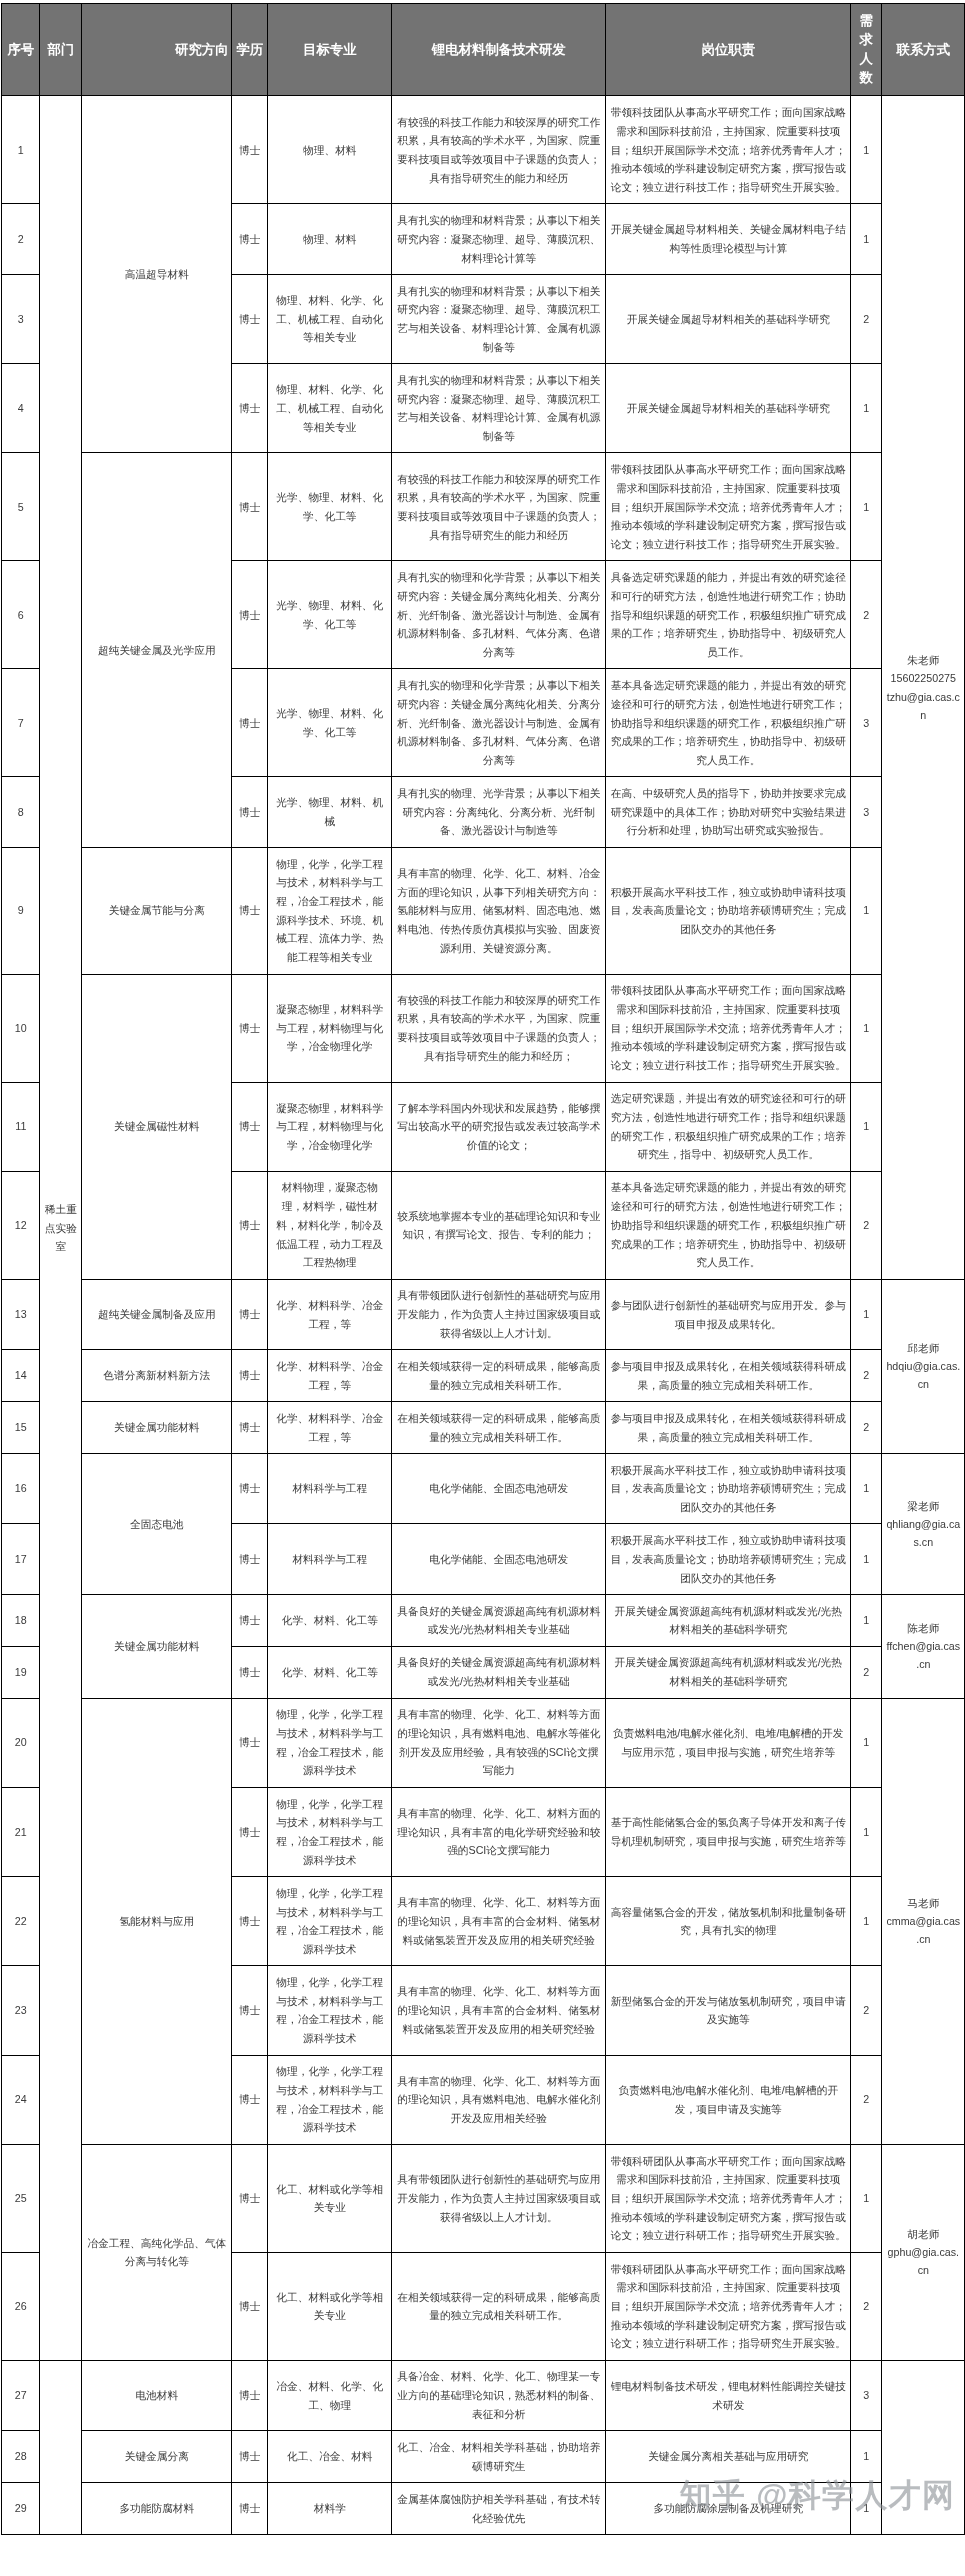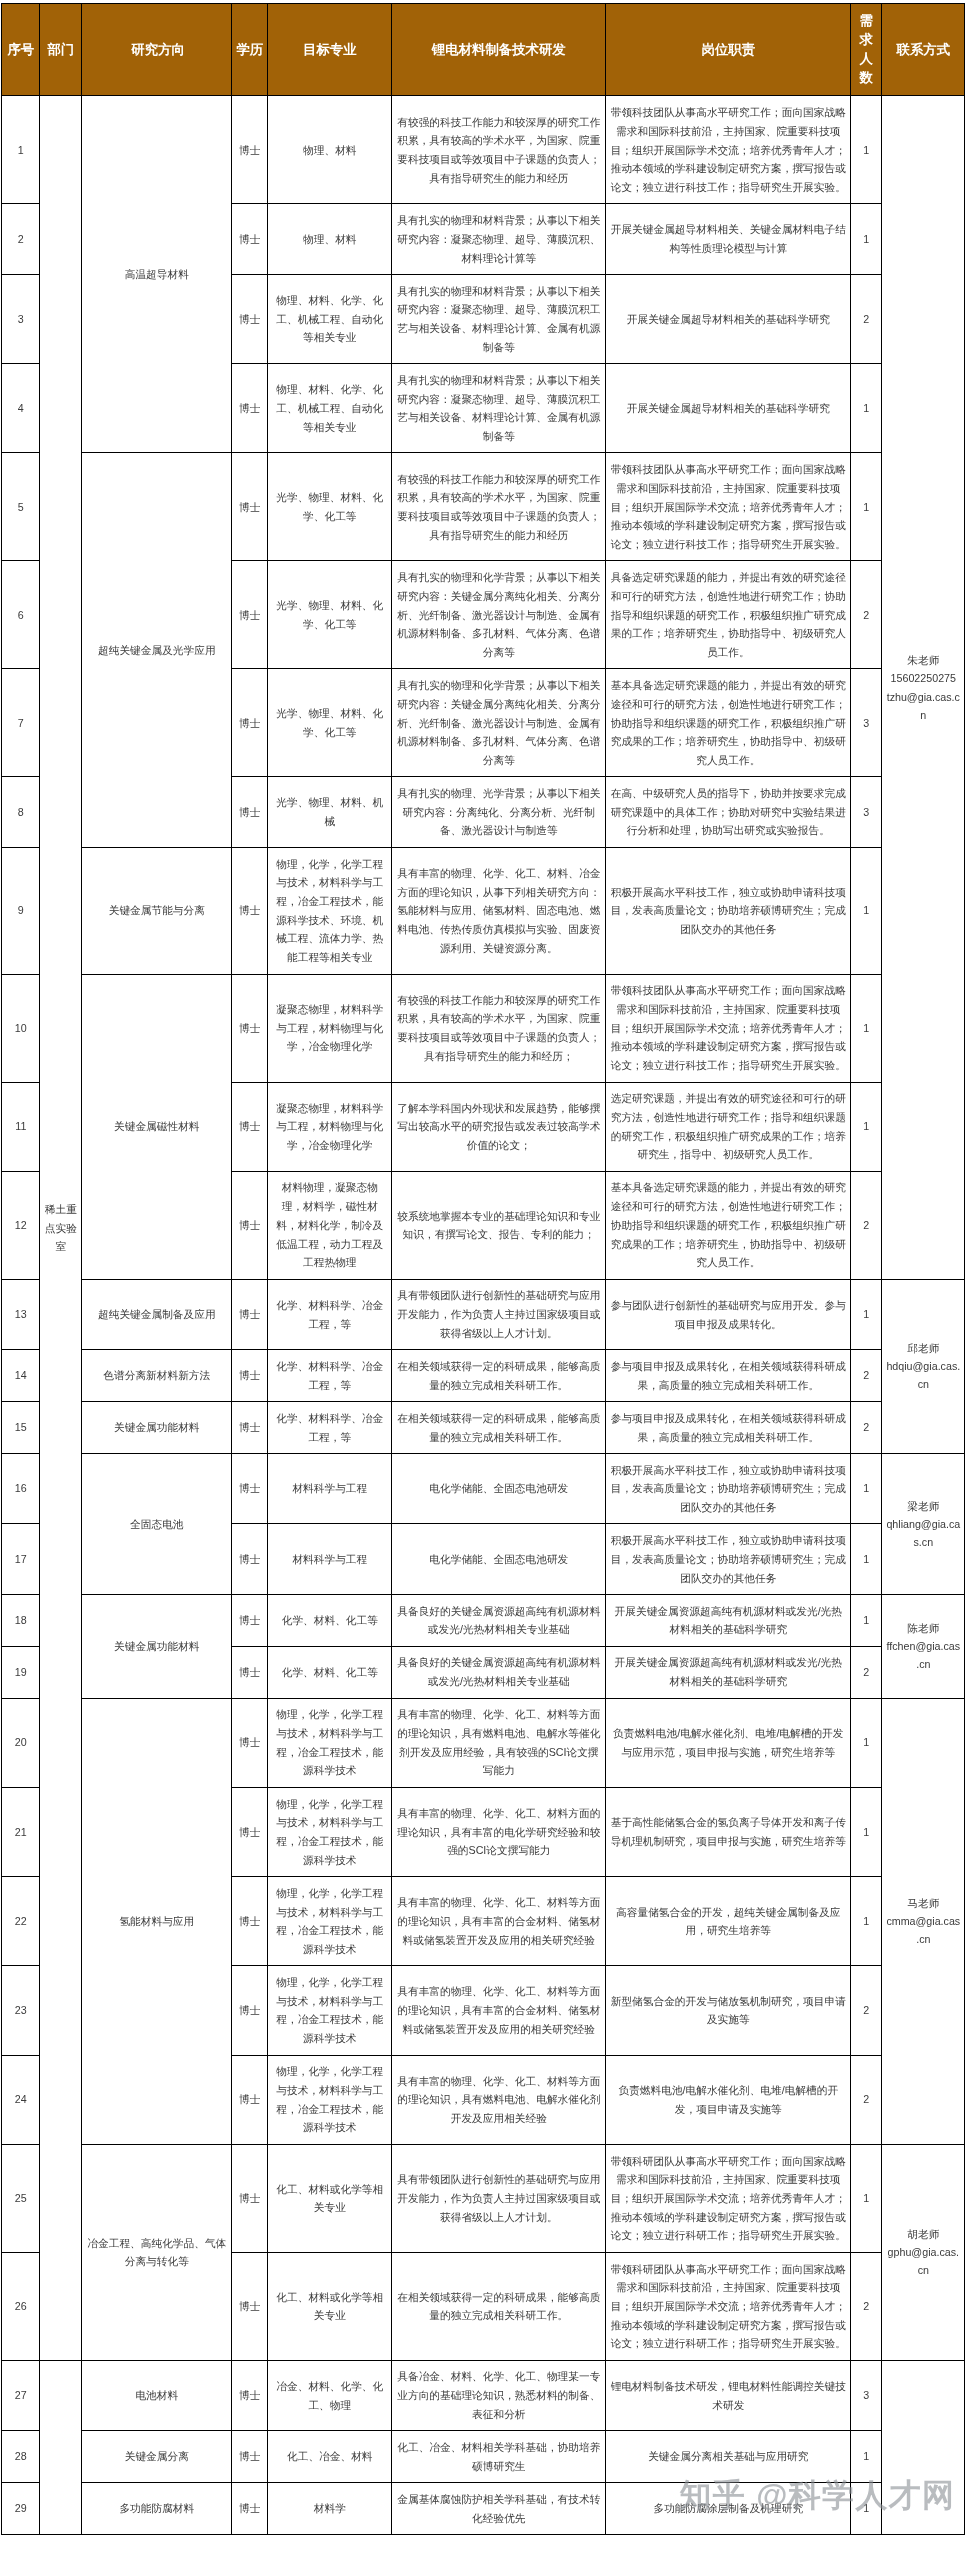--- a/index.html
+++ b/index.html
@@ -15,31 +15,31 @@
     background: #ffffff;
   }
   table.recruit {
     border-collapse: collapse;
     table-layout: fixed;
     width: 963px;
     margin: 3.4px 1.3px 1.3px 1.3px;
     border: 1.3px solid #000;
   }
   table.recruit th {
-    background: #a16207;
+    background: #737373;
     color: #ffffff;
     font-size: 13.4px;
     font-weight: bold;
     line-height: 1.4;
     padding: 8px 2.7px;
     border: 0.7px solid #000;
     text-align: center;
     vertical-align: middle;
   }
-  table.recruit th.align-left { text-align: center; padding-left: 5.4px; }
+  table.recruit th.align-left { text-align: right; padding-left: 5.4px; }
   table.recruit td {
     border: 0.7px solid #000;
     font-size: 10.7px;
     color: #3a3a3a;
     text-align: center;
     vertical-align: middle;
     line-height: 1.75;
     padding: 6.7px 3.4px;
     word-break: break-word;
     overflow-wrap: anywhere;
@@ -289,21 +289,21 @@
           <td class="major-cell">物理，化学，化学工程与技术，材料科学与工程，冶金工程技术，能源科学技术</td>
           <td class="skills-cell">具有丰富的物理、化学、化工、材料方面的理论知识，具有丰富的电化学研究经验和较强的SCI论文撰写能力</td>
           <td class="duties-cell">基于高性能储氢合金的氢负离子导体开发和离子传导机理机制研究，项目申报与实施，研究生培养等</td>
           <td class="headcount-cell">1</td>
         </tr>
         <tr>
           <td class="seq-cell">22</td>
           <td class="degree-cell">博士</td>
           <td class="major-cell">物理，化学，化学工程与技术，材料科学与工程，冶金工程技术，能源科学技术</td>
           <td class="skills-cell">具有丰富的物理、化学、化工、材料等方面的理论知识，具有丰富的合金材料、储氢材料或储氢装置开发及应用的相关研究经验</td>
-          <td class="duties-cell">高容量储氢合金的开发，超纯关键金属制备及应用，研究生培养等</td>
+          <td class="duties-cell">高容量储氢合金的开发，储放氢机制和批量制备研究，具有扎实的物理</td>
           <td class="headcount-cell">1</td>
         </tr>
         <tr>
           <td class="seq-cell">23</td>
           <td class="degree-cell">博士</td>
           <td class="major-cell">物理，化学，化学工程与技术，材料科学与工程，冶金工程技术，能源科学技术</td>
           <td class="skills-cell">具有丰富的物理、化学、化工、材料等方面的理论知识，具有丰富的合金材料、储氢材料或储氢装置开发及应用的相关研究经验</td>
           <td class="duties-cell">新型储氢合金的开发与储放氢机制研究，项目申请及实施等</td>
           <td class="headcount-cell">2</td>
         </tr>

